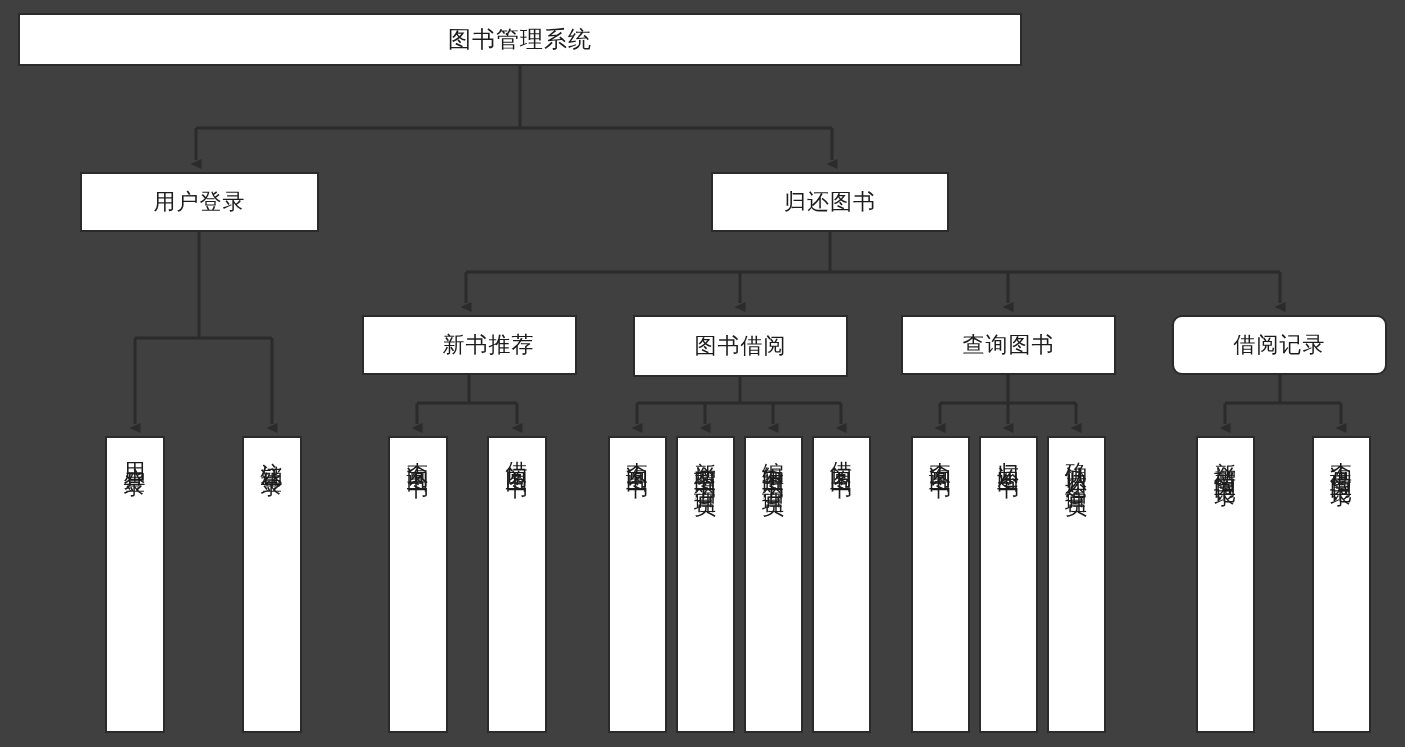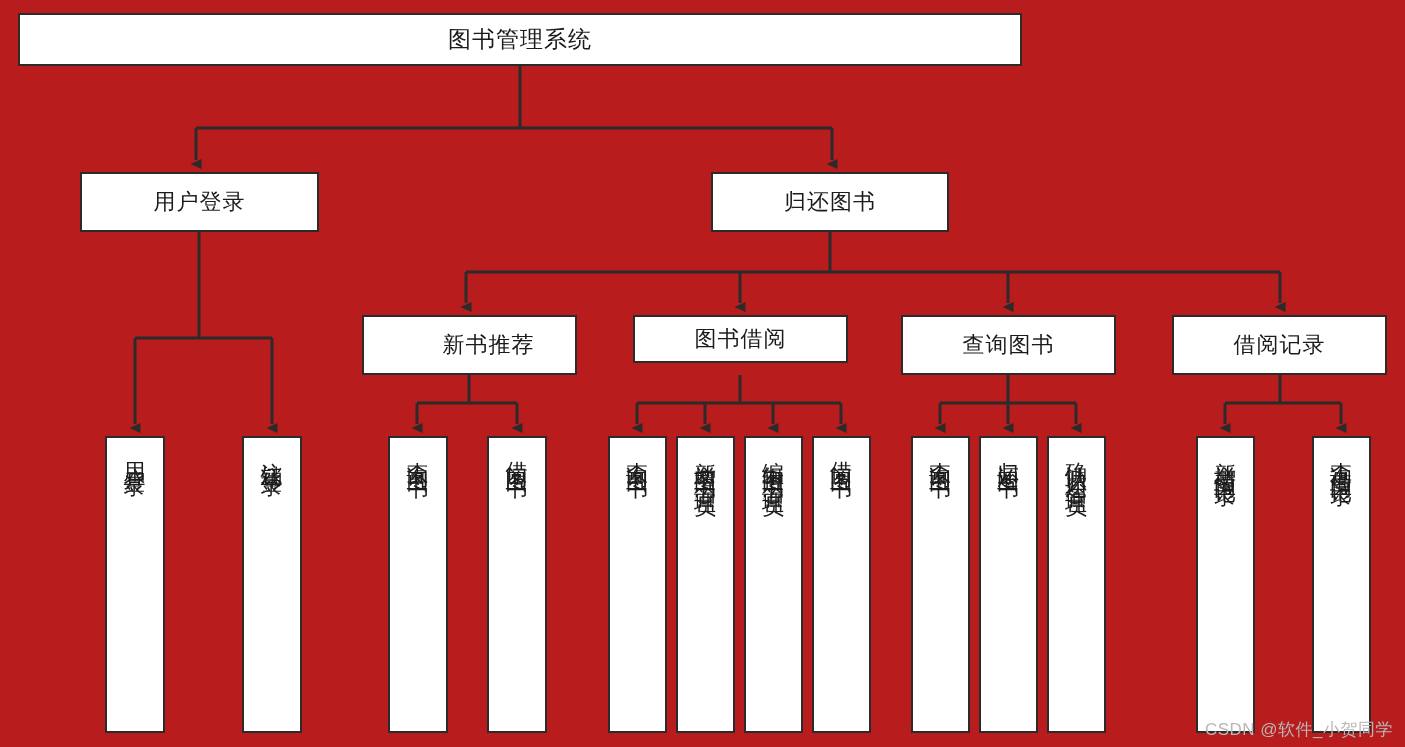--- a/index.html
+++ b/index.html
@@ -5,21 +5,21 @@
 <style>
   html,body{margin:0;padding:0;background:#ffffff;}
   body{
     font-family:"Liberation Sans","DejaVu Sans",sans-serif;
     color:#1f1f1f;
   }
   #canvas{
     position:relative;
     width:1405px;
     height:747px;
-    background:#b91c1c;
+    background:#404040;
     overflow:hidden;
   }
   
   .node{
     position:absolute;
     box-sizing:border-box;
     background:#ffffff;
     border:2px solid #2b2b2b;
     display:flex;
     align-items:center;
@@ -131,27 +131,27 @@
   <div class="node level2" style="left:80px;top:172px;width:239px;height:60px;">
     <span class="label">用户登录</span>
   </div>
   <div class="node level2" style="left:711px;top:172px;width:238px;height:60px;">
     <span class="label">归还图书</span>
   </div>
 
   <div class="node level2" style="left:362px;top:315px;width:215px;height:60px;padding-left:38px;">
     <span class="label">新书推荐</span>
   </div>
-  <div class="node level2" style="left:633px;top:315px;width:215px;height:48px;">
+  <div class="node level2" style="left:633px;top:315px;width:215px;height:62px;">
     <span class="label">图书借阅</span>
   </div>
   <div class="node level2" style="left:901px;top:315px;width:215px;height:60px;">
     <span class="label">查询图书</span>
   </div>
-  <div class="node level2" style="left:1172px;top:315px;width:215px;height:60px;">
+  <div class="node level2" style="left:1172px;top:315px;width:215px;height:60px;border-radius:10px;">
     <span class="label">借阅记录</span>
   </div>
 
   <div class="node leaf" style="left:105px;top:436px;width:60px;height:297px;">
     <span class="label">用户登录</span>
   </div>
   <div class="node leaf" style="left:242px;top:436px;width:60px;height:297px;">
     <span class="label">注销登录</span>
   </div>
 
@@ -185,15 +185,14 @@
     <span class="label">确认归还（管理员）</span>
   </div>
 
   <div class="node leaf" style="left:1196px;top:436px;width:59px;height:297px;">
     <span class="label">新增借阅记录</span>
   </div>
   <div class="node leaf" style="left:1312px;top:436px;width:59px;height:297px;">
     <span class="label">查询借阅记录</span>
   </div>
 
-  <div class="watermark">CSDN @软件_小贺同学</div>
 
 </div>
 
 </body></html>

